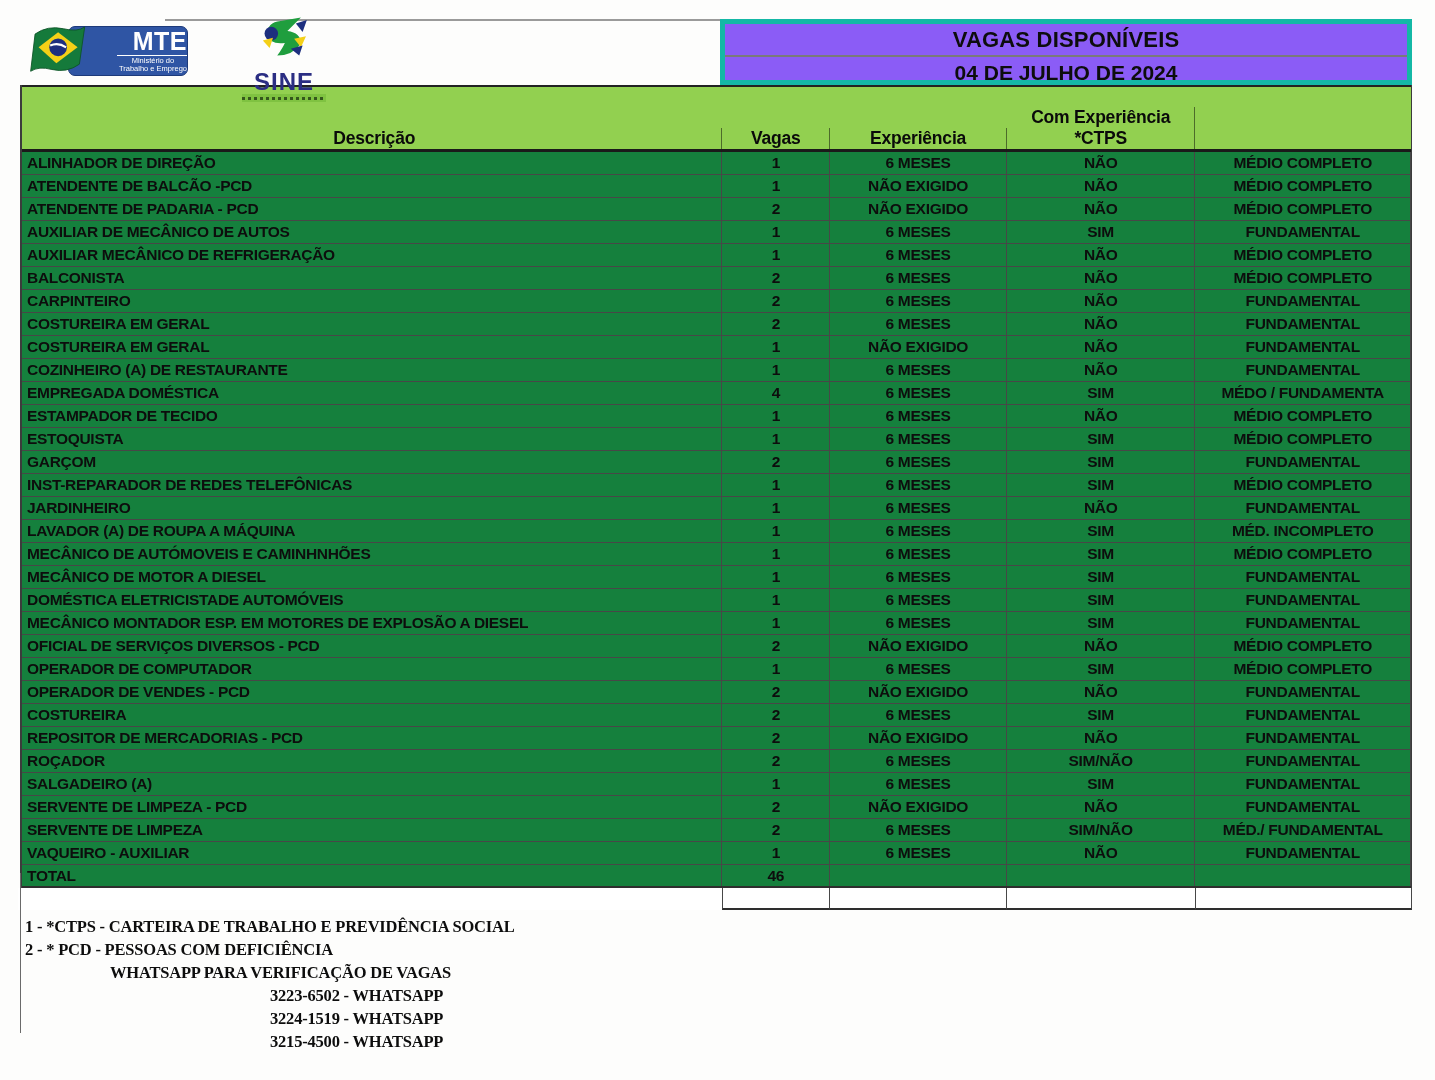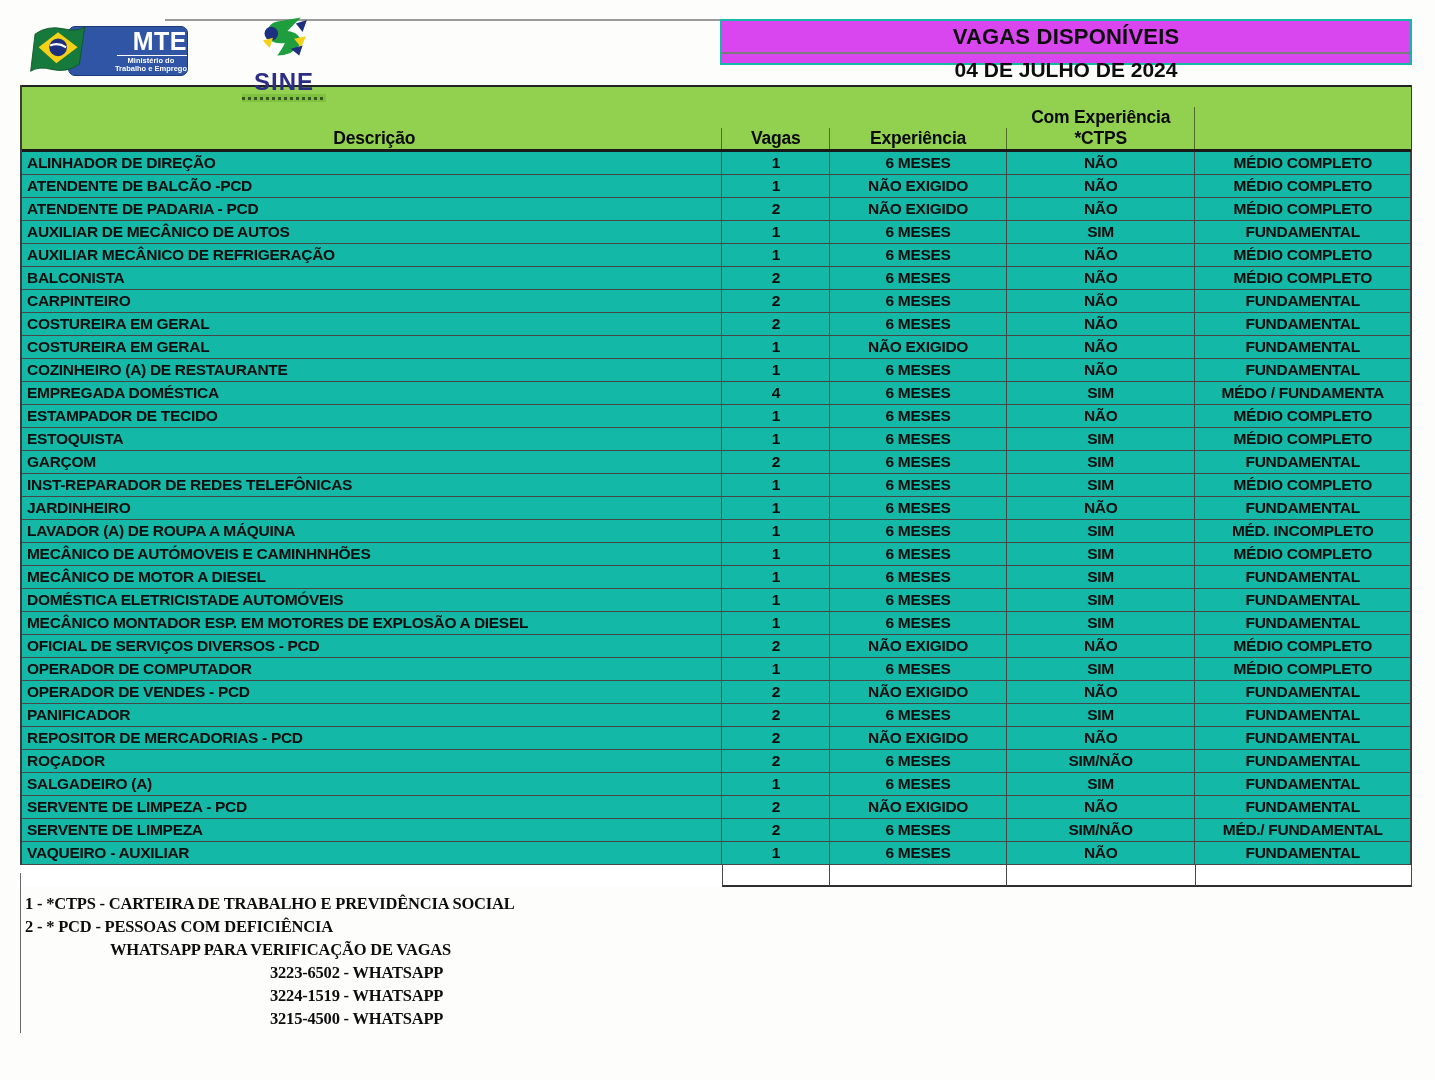--- a/index.html
+++ b/index.html
@@ -16,48 +16,48 @@
   .top-rule{position:absolute;left:145px;top:4px;width:555px;height:2px;background:#9a9a9a;}
   .mte-logo{position:absolute;left:8px;top:5px;width:160px;height:60px;}
   .mte-flag{position:absolute;left:0;top:2px;z-index:2;}
   .mte-box{
     position:absolute;left:40px;top:6px;width:118px;height:48px;
     background:#2f55a4;border:1px solid #1d3a7a;border-radius:7px;
     display:flex;flex-direction:column;align-items:flex-end;justify-content:center;z-index:1;
   }
   .mte-acronym{color:#ffffff;font-weight:bold;font-size:25px;line-height:24px;letter-spacing:.5px;margin-left:18px;}
   .mte-rule{width:70px;height:1px;background:#ffffff;margin:2px 0 1px 18px;}
-  .mte-ministry{color:#ffffff;font-weight:bold;font-size:7.5px;line-height:8px;text-align:center;margin-left:18px;}
+  .mte-ministry{color:#ffffff;font-weight:normal;font-size:7.5px;line-height:8px;text-align:center;margin-left:18px;}
   .sine-logo{position:absolute;left:218px;top:0px;width:92px;height:74px;text-align:center;}
   .sine-name{font-weight:bold;font-size:24px;line-height:22px;color:#2b2e83;letter-spacing:1px;margin-top:8px;}
   .sine-strip{
     margin:1px auto 0;width:84px;height:8px;background:#7fc241;
     background-image:repeating-linear-gradient(90deg,#35571d 0 3px,transparent 3px 6px);
     background-size:100% 3px;background-repeat:no-repeat;background-position:center;
   }
   .title-box{
-    position:absolute;left:700px;top:4px;width:692px;height:46px;
-    border:2px solid #14b8a6;box-sizing:border-box;background:#d946ef;
+    position:absolute;left:700px;top:4px;width:692px;height:66px;
+    border:5px solid #14b8a6;box-sizing:border-box;background:#8b5cf6;
   }
   .title-row{height:31px;border-bottom:2px solid #7a7a7a;display:flex;align-items:center;justify-content:center;
     font-weight:bold;font-size:22px;letter-spacing:.2px;}
   .date-row{height:31px;display:flex;align-items:center;justify-content:center;font-weight:bold;font-size:21px;}
 
   
   .vtable{border-left:2px solid #3c3c3c;border-right:1px solid #3c3c3c;}
   .hdr-row{
     display:flex;height:67px;background:#92d050;
     border-top:2px solid #222;border-bottom:3px solid #1a1a1a;box-sizing:border-box;align-items:flex-end;
   }
   .hdr-cell{
     display:flex;flex-direction:column;align-items:center;justify-content:center;
     font-weight:bold;font-size:17.5px;color:#0a0a0a;letter-spacing:-.2px;
     border-right:1px solid #4d6b2a;box-sizing:border-box;line-height:21px;
   }
-  .trow{display:flex;height:23px;border-bottom:1px solid #474747;box-sizing:border-box;background:#14b8a6;}
+  .trow{display:flex;height:23px;border-bottom:1px solid #474747;box-sizing:border-box;background:#15803d;}
   .cell{
     display:flex;align-items:center;box-sizing:border-box;
     border-right:1px solid #474747;overflow:hidden;white-space:nowrap;
     font-weight:bold;font-size:15.5px;letter-spacing:-.3px;color:#0d0d0d;
   }
   .c1{width:702px;justify-content:flex-start;padding-left:5px;}
   .c2{width:108px;justify-content:center;}
   .c3{width:177px;justify-content:center;}
   .c4{width:189px;justify-content:center;}
   .c5{width:216px;justify-content:center;}
@@ -322,21 +322,21 @@
 
           <div class="trow">
             <div class="cell c1">OPERADOR DE VENDES - PCD</div>
             <div class="cell c2">2</div>
             <div class="cell c3">NÃO EXIGIDO</div>
             <div class="cell c4">NÃO</div>
             <div class="cell c5">FUNDAMENTAL</div>
           </div>
 
           <div class="trow">
-            <div class="cell c1">PANIFICADOR</div>
+            <div class="cell c1">COSTUREIRA</div>
             <div class="cell c2">2</div>
             <div class="cell c3">6 MESES</div>
             <div class="cell c4">SIM</div>
             <div class="cell c5">FUNDAMENTAL</div>
           </div>
 
           <div class="trow">
             <div class="cell c1">REPOSITOR DE MERCADORIAS - PCD</div>
             <div class="cell c2">2</div>
             <div class="cell c3">NÃO EXIGIDO</div>
@@ -378,20 +378,27 @@
 
           <div class="trow">
             <div class="cell c1">VAQUEIRO - AUXILIAR</div>
             <div class="cell c2">1</div>
             <div class="cell c3">6 MESES</div>
             <div class="cell c4">NÃO</div>
             <div class="cell c5">FUNDAMENTAL</div>
           </div>
         </div>
 
+      <div class="trow total-row">
+        <div class="cell c1">TOTAL</div>
+        <div class="cell c2">46</div>
+        <div class="cell c3"></div>
+        <div class="cell c4"></div>
+        <div class="cell c5"></div>
+      </div>
     </div>
 
     <div class="ghost-row">
       <div class="g1"></div>
       <div class="gcell g2"></div>
       <div class="gcell g3"></div>
       <div class="gcell g4"></div>
       <div class="gcell g5"></div>
     </div>
 

